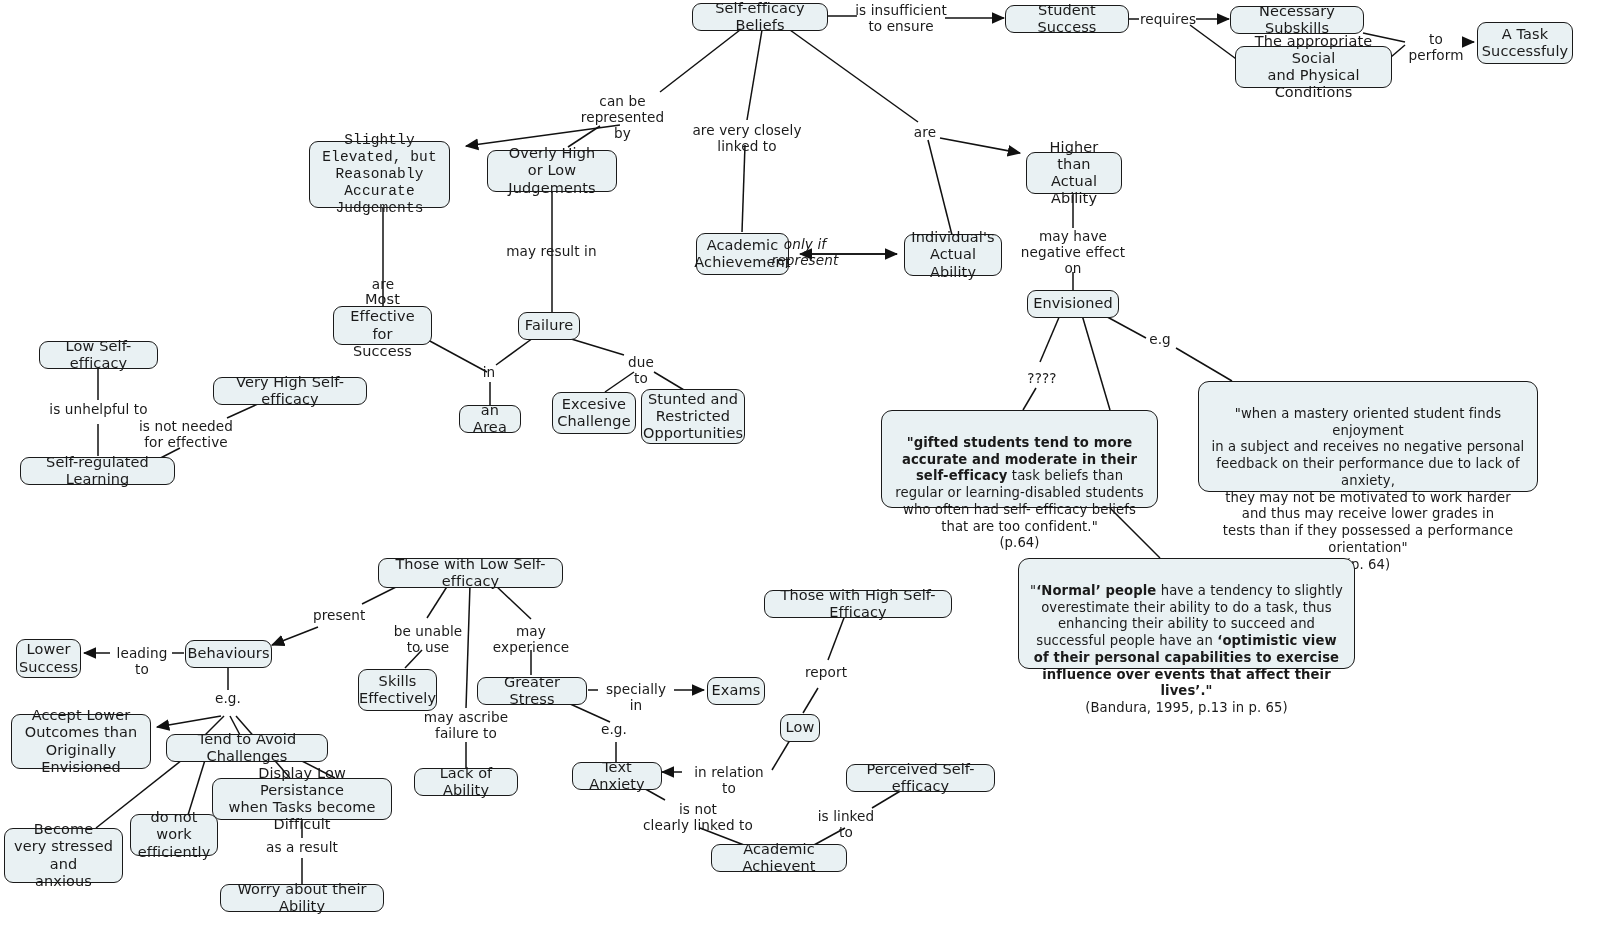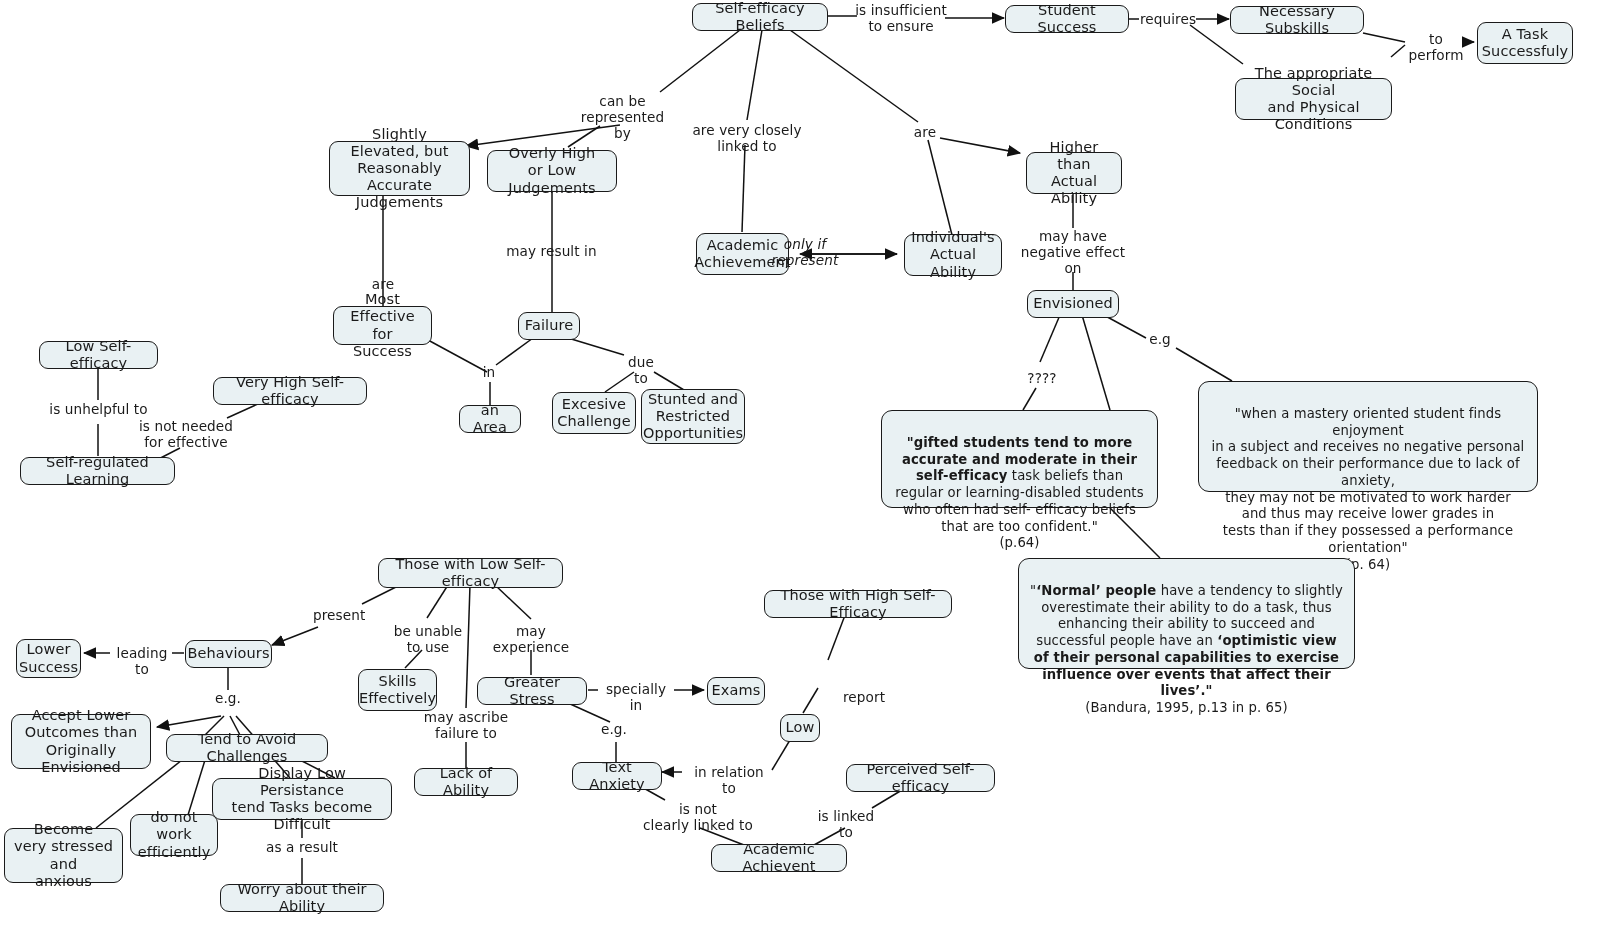--- a/index.html
+++ b/index.html
@@ -168,26 +168,26 @@
       <line x1="700" y1="828" x2="744" y2="845"></line>
 
       <line x1="902" y1="790" x2="872" y2="808"></line>
       <line x1="845" y1="828" x2="814" y2="845"></line>
     </g>
   </svg>
 
   <div class="node" style="left:692px;top:3px;width:136px;height:26px;">Self-efficacy Beliefs</div>
   <div class="node" style="left:1005px;top:5px;width:124px;height:26px;">Student Success</div>
   <div class="node" style="left:1230px;top:6px;width:134px;height:26px;">Necessary Subskills</div>
-  <div class="node" style="left:1235px;top:46px;width:157px;height:42px;margin-top:32px;">The appropriate Social
+  <div class="node" style="left:1235px;top:46px;width:157px;height:42px;">The appropriate Social
 and Physical Conditions</div>
   <div class="node" style="left:1477px;top:22px;width:96px;height:42px;">A Task
 Successfuly</div>
 
-  <div class="node" style="left:329px;top:141px;width:141px;height:55px;">Slightly Elevated, but
+  <div class="node" style="left:309px;top:141px;width:141px;height:67px;font-family:Liberation Mono, monospace;">Slightly Elevated, but
 Reasonably Accurate
 Judgements</div>
   <div class="node" style="left:487px;top:150px;width:130px;height:42px;">Overly High
 or Low Judgements</div>
 
   <div class="node" style="left:696px;top:233px;width:93px;height:42px;">Academic
 Achievement</div>
   <div class="node" style="left:904px;top:234px;width:98px;height:42px;">Individual's
 Actual Ability</div>
   <div class="node" style="left:1026px;top:152px;width:96px;height:42px;">Higher than
@@ -218,21 +218,21 @@
 Effectively</div>
   <div class="node" style="left:477px;top:677px;width:110px;height:26px;">Greater Stress</div>
   <div class="node" style="left:707px;top:677px;width:58px;height:26px;">Exams</div>
   <div class="node" style="left:780px;top:714px;width:40px;height:26px;">Low</div>
 
   <div class="node" style="left:11px;top:714px;width:140px;height:55px;">Accept Lower
 Outcomes than
 Originally Envisioned</div>
   <div class="node" style="left:166px;top:734px;width:162px;height:26px;">Tend to Avoid Challenges</div>
   <div class="node" style="left:212px;top:778px;width:180px;height:42px;">Display Low Persistance
-tend Tasks become Difficult</div>
+when Tasks become Difficult</div>
   <div class="node" style="left:130px;top:814px;width:88px;height:42px;">do not work
 efficiently</div>
   <div class="node" style="left:4px;top:828px;width:119px;height:55px;">Become
 very stressed and
 anxious</div>
   <div class="node" style="left:220px;top:884px;width:164px;height:26px;">Worry about their Ability</div>
   <div class="node" style="left:414px;top:768px;width:104px;height:26px;">Lack of Ability</div>
   <div class="node" style="left:572px;top:762px;width:90px;height:26px;">Text Anxiety</div>
   <div class="node" style="left:846px;top:764px;width:149px;height:26px;">Perceived Self-efficacy</div>
   <div class="node" style="left:711px;top:844px;width:136px;height:26px;">Academic Achievent</div>
@@ -281,20 +281,20 @@
   <div class="edge-label" style="left:110px;top:645px;width:64px;">leading to</div>
   <div class="edge-label" style="left:211px;top:690px;width:34px;">e.g.</div>
   <div class="edge-label" style="left:392px;top:623px;width:72px;">be unable
 to use</div>
   <div class="edge-label" style="left:488px;top:623px;width:86px;">may
 experience</div>
   <div class="edge-label" style="left:418px;top:709px;width:96px;">may ascribe
 failure to</div>
   <div class="edge-label" style="left:600px;top:681px;width:72px;">specially in</div>
   <div class="edge-label" style="left:598px;top:721px;width:32px;">e.g.</div>
-  <div class="edge-label" style="left:803px;top:689px;width:46px;margin-left:38px;">report</div>
+  <div class="edge-label" style="left:803px;top:664px;width:46px;">report</div>
   <div class="edge-label" style="left:686px;top:764px;width:86px;">in relation to</div>
   <div class="edge-label" style="left:640px;top:801px;width:116px;">is not
 clearly linked to</div>
   <div class="edge-label" style="left:809px;top:808px;width:74px;">is linked to</div>
   <div class="edge-label" style="left:263px;top:839px;width:78px;">as a result</div>
 
 </div>
 
 </body></html>

